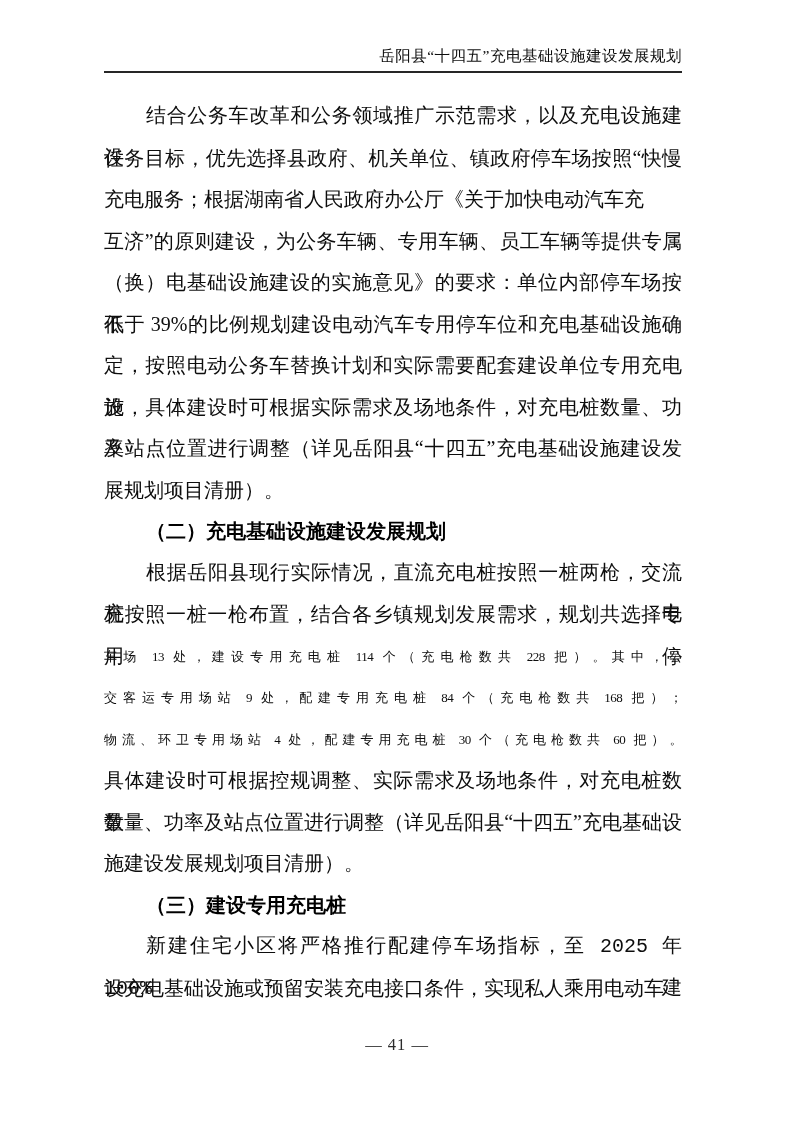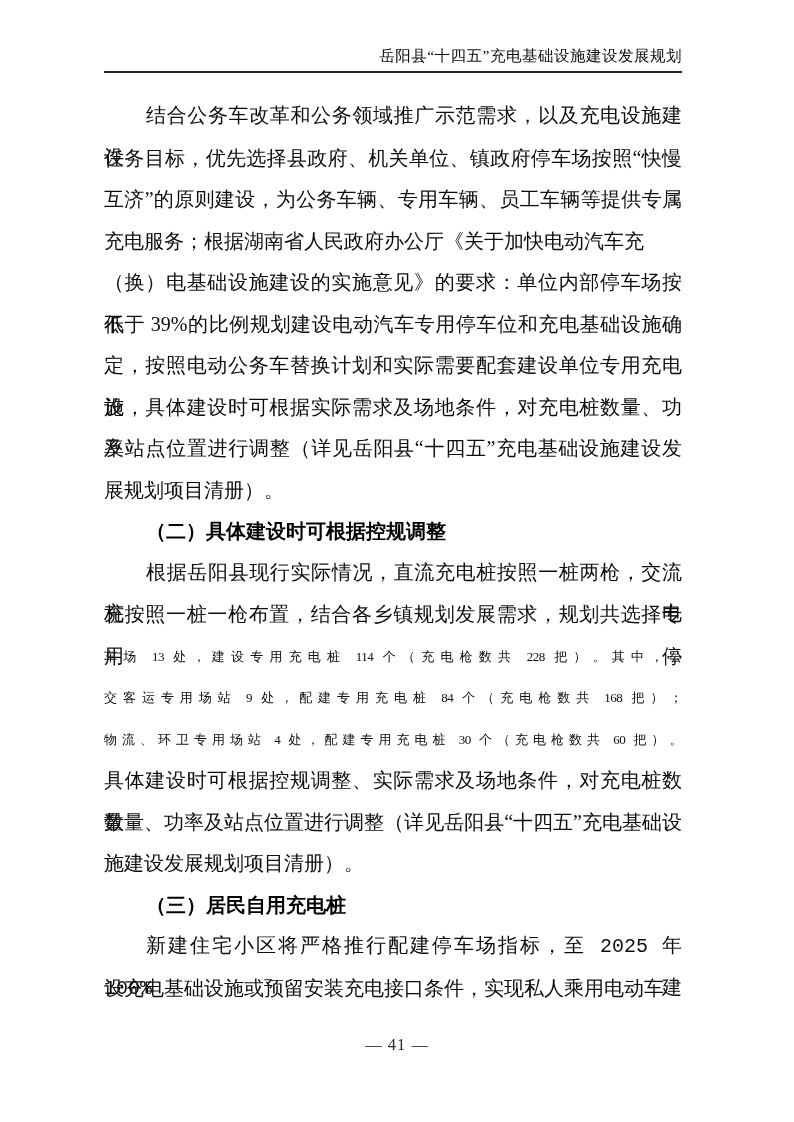--- a/index.html
+++ b/index.html
@@ -77,44 +77,44 @@
 
   <div class="header">
     <span>岳阳县“十四五”充电基础设施建设发展规划</span>
   </div>
 
   <div class="content">
 
     <div>
       <div class="line first">结合公务车改革和公务领域推广示范需求，以及充电设施建设</div>
       <div class="line">任务目标，优先选择县政府、机关单位、镇政府停车场按照“快慢</div>
+      <div class="line noStretch">充电服务；根据湖南省人民政府办公厅《关于加快电动汽车充</div>
       <div class="line">互济”的原则建设，为公务车辆、专用车辆、员工车辆等提供专属</div>
-      <div class="line noStretch">充电服务；根据湖南省人民政府办公厅《关于加快电动汽车充</div>
       <div class="line">（换）电基础设施建设的实施意见》的要求：单位内部停车场按不</div>
       <div class="line">低于 39%的比例规划建设电动汽车专用停车位和充电基础设施确</div>
       <div class="line">定，按照电动公务车替换计划和实际需要配套建设单位专用充电设</div>
       <div class="line">施，具体建设时可根据实际需求及场地条件，对充电桩数量、功率</div>
       <div class="line">及站点位置进行调整（详见岳阳县“十四五”充电基础设施建设发</div>
       <div class="line noStretch">展规划项目清册）。</div>
     </div>
 
-    <div class="heading">（二）具体建设时可根据控规调整</div>
+    <div class="heading">（二）充电基础设施建设发展规划</div>
 
     <div>
       <div class="line first">根据岳阳县现行实际情况，直流充电桩按照一桩两枪，交流充电</div>
       <div class="line">桩按照一桩一枪布置，结合各乡镇规划发展需求，规划共选择专用停</div>
       <div class="line tight">车场 13 处，建设专用充电桩 114 个（充电枪数共 228 把）。其中，公</div>
       <div class="line tight">交客运专用场站 9 处，配建专用充电桩 84 个（充电枪数共 168 把）；</div>
       <div class="line tight">物流、环卫专用场站 4 处，配建专用充电桩 30 个（充电枪数共 60 把）。</div>
       <div class="line">具体建设时可根据控规调整、实际需求及场地条件，对充电桩数量、</div>
       <div class="line">数量、功率及站点位置进行调整（详见岳阳县“十四五”充电基础设</div>
       <div class="line noStretch">施建设发展规划项目清册）。</div>
     </div>
 
-    <div class="heading">（三）居民自用充电桩</div>
+    <div class="heading">（三）建设专用充电桩</div>
 
     <div>
       <div class="line first">新建住宅小区将严格推行配建停车场指标，至 2025 年 100%建</div>
       <div class="line noStretch">设充电基础设施或预留安装充电接口条件，实现私人乘用电动车</div>
     </div>
 
   </div>
 
   <div class="footer">
     <span>— 41 —</span>

